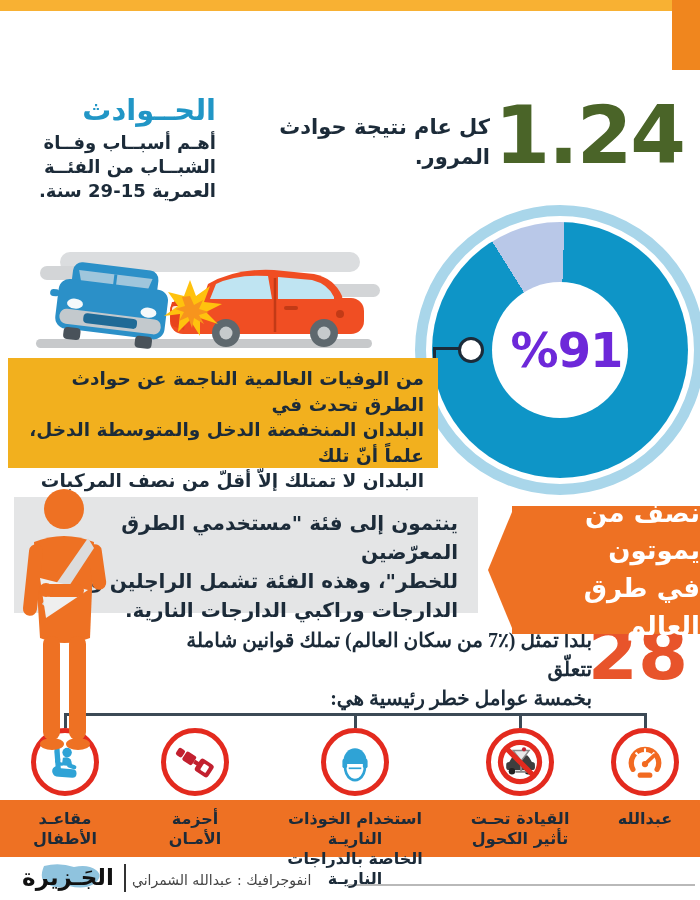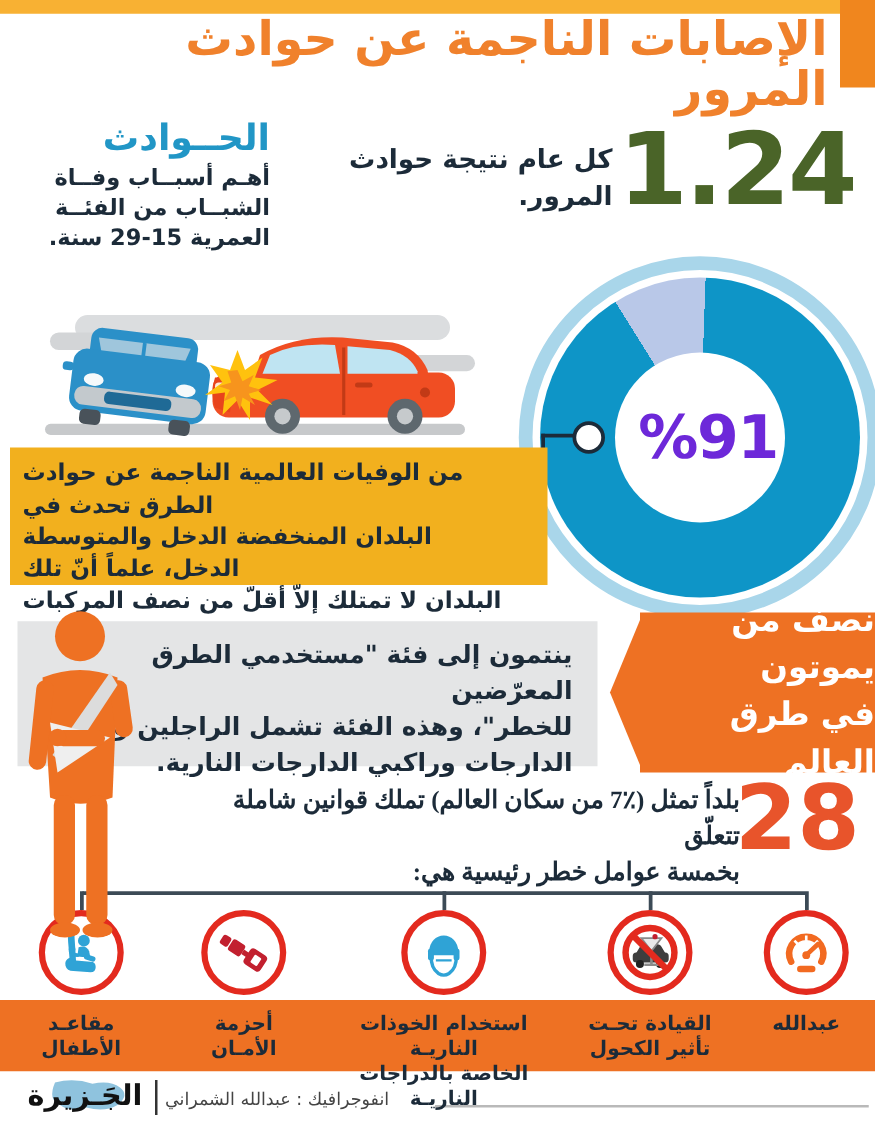--- a/index.html
+++ b/index.html
@@ -25,25 +25,25 @@
   #donut-body{position:absolute;inset:17px;border-radius:50%;
       background:conic-gradient(from 328deg,#B9C8E8 0deg 34deg,#0E95C7 34deg 360deg);}
   #donut-hole{position:absolute;inset:77px;background:#fff;border-radius:50%;
       display:flex;align-items:center;justify-content:center;}
   #donut-hole .pct{color:#6d28d9;font-size:48px;font-weight:bold;direction:ltr;letter-spacing:-1px;margin-left:13px;}
   #leader-h{top:347px;left:433px;width:34px;height:3px;background:#1C2B39;}
   #leader-v{top:347px;left:433px;width:3px;height:14px;background:#1C2B39;}
   #leader-dot{top:337px;left:458px;width:20px;height:20px;background:#fff;border:3px solid #1C2B39;border-radius:50%;}
   
   #ynote{top:358px;left:8px;width:430px;height:110px;background:#F2B01E;box-sizing:border-box;
-         padding:8px 28px 0 10px;text-align:left;color:#1C2B39;font-size:18.5px;font-weight:bold;line-height:1.38;}
+         padding:8px 14px 0 10px;text-align:right;color:#1C2B39;font-size:18.5px;font-weight:bold;line-height:1.38;}
   
   #graybox{top:497px;left:14px;width:464px;height:116px;background:#E4E5E6;box-sizing:border-box;
            padding:12px 20px 0 10px;text-align:right;color:#1C2B39;font-size:20px;font-weight:bold;line-height:1.45;z-index:1;}
-  #banner{top:490px;left:512px;width:188px;height:128px;background:#EE7123;z-index:2;
+  #banner{top:506px;left:512px;width:188px;height:128px;background:#EE7123;z-index:2;
           display:flex;flex-direction:column;align-items:center;justify-content:center;}
   #banner .l{color:#fff;font-size:26px;font-weight:bold;line-height:1.45;}
   #banner-arrow{position:absolute;left:-24px;top:50%;margin-top:-58px;width:0;height:0;
           border-top:58px solid transparent;border-bottom:58px solid transparent;border-right:24px solid #EE7123;}
   #person{top:486px;left:16px;width:98px;height:266px;z-index:3;}
   
   #n28{top:618px;right:12px;color:#E8542B;font-size:72px;font-weight:bold;line-height:1;direction:ltr;}
   #t28{top:626px;right:108px;width:440px;text-align:right;color:#1C2B39;
        font-size:20px;font-weight:bold;line-height:1.45;font-family:Liberation Serif, serif;}
   
@@ -65,24 +65,20 @@
   #footline{top:884px;left:348px;right:5px;height:2px;background:#B9B9B9;}
 </style>
 </head>
 <body>
 
 <div id="page">
 
   <div class="abs" id="topbar"></div>
   <div class="abs" id="cornerblock"></div>
 
-  <div class="abs" id="title">
-    <span style="display:block">الإصابات الناجمة عن حوادث</span>
-    <span style="display:block">المرور</span>
-  </div>
 
   <div class="abs" id="acc">
     <div class="h">الحــوادث</div>
     <div class="b">
       <span style="display:block">أهـم أسبــاب وفــاة</span>
       <span style="display:block">الشبــاب من الفئــة</span>
       <span style="display:block">العمرية 15-29 سنة.</span>
     </div>
   </div>
 

